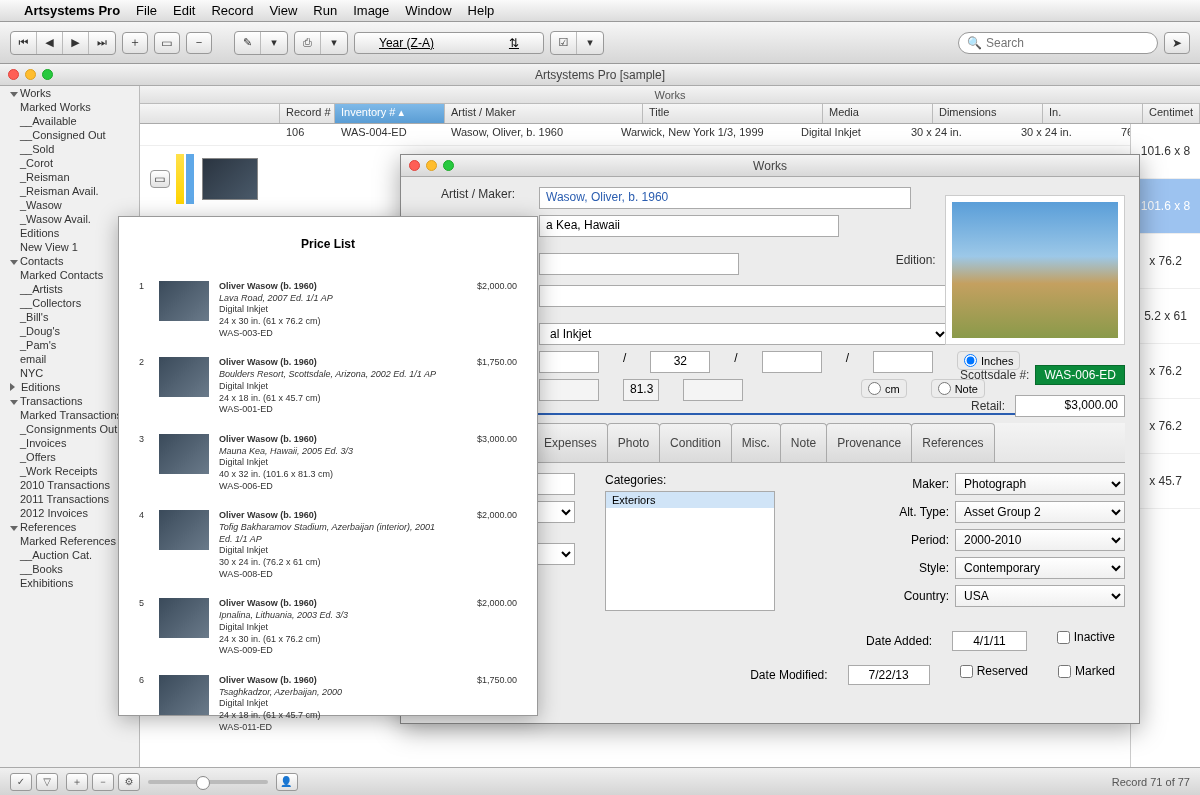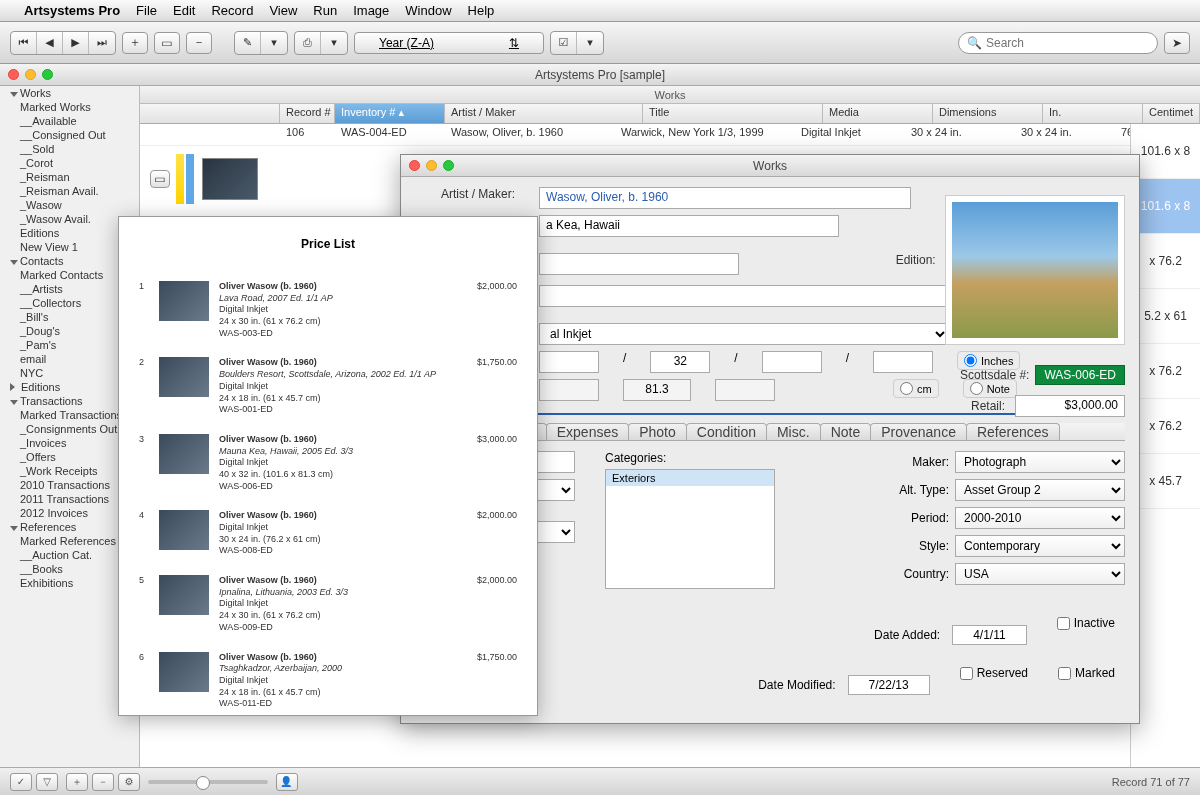--- a/index.html
+++ b/index.html
@@ -64,31 +64,31 @@
 .detail { position:absolute; left:400px; top:154px; width:740px; height:570px; background:#ececec; border:1px solid #888; box-shadow:0 6px 24px rgba(0,0,0,0.35); z-index:5; }
 .detail .win-title { }
 .detail-body { padding:10px 14px; }
 .field-row { display:flex; align-items:flex-start; margin-bottom:6px; gap:24px; }
 .field-label { font-size:12px; color:#333; text-align:right; }
 .field-input { border:1px solid #aaa; background:#fff; height:22px; padding:2px 6px; font-size:12px; }
 .detail-thumb { position:absolute; right:14px; top:40px; width:180px; height:150px; border:1px solid #ccc; background:#fff; padding:6px;}
 .detail-thumb-img { width:100%; height:100%; background:linear-gradient(#5a9ed8 0%, #9cc8e8 40%, #c4a060 60%, #8a9a4a 100%);}
 .inv-badge { background:#0a8a3a; color:#fff; padding:2px 8px; font-size:12px; border:1px solid #076a2c;}
 .tabs { display:flex; border-bottom:1px solid #aaa; margin-top:8px; background:linear-gradient(#f4f4f4,#e6e6e6);}
-.tab { padding:0 10px; font-size:14px; border:1px solid #aaa; border-bottom:none; background:linear-gradient(#f2f2f2,#dadada); border-radius:4px 4px 0 0; margin-right:-1px; color:#444;}
+.tab { padding:12px 10px; font-size:12px; border:1px solid #aaa; border-bottom:none; background:linear-gradient(#f2f2f2,#dadada); border-radius:4px 4px 0 0; margin-right:-1px; color:#444;}
 .detail-cols { display:flex; gap:10px; margin-top:10px;}
 .cat-box { width:170px; }
 .cat-list { border:1px solid #aaa; height:120px; background:#fff;}
 .cat-list .catitem { padding:2px 6px; font-size:11px;}
 .cat-list .catitem.sel { background:#d0e4f7;}
 .props { flex:1; }
 .prop-row { display:flex; align-items:center; margin-bottom:6px; justify-content:flex-end; gap:6px;}
 .prop-row label { font-size:12px; width:80px; text-align:right;}
 .prop-row select, .prop-row .sel { width:170px; height:22px; border:1px solid #aaa; background:linear-gradient(#fff,#f0f0f0); font-size:12px; padding:2px 4px;}
-.date-row { display:flex;align-items:center;gap:12px;margin-top:24px;}
+.date-row { display:flex;align-items:center;gap:20px;margin-top:8px;}
 .date-row label { font-size:12px; width:100px; text-align:right;}
 .date-row .val { border:1px solid #aaa; background:#fff; padding:2px 20px; font-size:12px; text-align:center;}
 .chk { display:flex;align-items:center;gap:4px;font-size:12px;}
 .chk input { width:13px;height:13px;}
 .radio-row { display:flex;gap:4px;align-items:center;font-size:11px; border:1px solid #ccc; border-radius:4px; padding:2px 6px;}
 
 
 .statusbar { height:28px; background:linear-gradient(#f0f0f0,#d4d4d4); border-top:1px solid #aaa; display:flex;align-items:center;padding:0 10px;font-size:11px;color:#555; position:absolute; bottom:0; left:0; right:0;}
 .statusbar .sb-btns { display:flex; gap:4px;}
 .statusbar .sb-btn { width:22px;height:18px;border:1px solid #999;border-radius:3px;background:linear-gradient(#fff,#e0e0e0);display:flex;align-items:center;justify-content:center;font-size:10px;}
@@ -279,20 +279,21 @@
           <div>40 x 32 in. (101.6 x 81.3 cm)</div>
           <div>WAS-006-ED</div>
         </div>
         <div class="pl-price">$3,000.00</div>
       </div>
       <div class="pl-row">
         <div class="pl-num">4</div>
         <div class="pl-thumb"></div>
         <div class="pl-info">
           <div class="artist">Oliver Wasow (b. 1960)</div>
+          <div class="title">Tofig Bakharamov Stadium, Azerbaijan (interior), 2001 Ed. 1/1 AP</div>
           <div>Digital Inkjet</div>
           <div>30 x 24 in. (76.2 x 61 cm)</div>
           <div>WAS-008-ED</div>
         </div>
         <div class="pl-price">$2,000.00</div>
       </div>
       <div class="pl-row">
         <div class="pl-num">5</div>
         <div class="pl-thumb"></div>
         <div class="pl-info">
@@ -366,21 +367,21 @@
         <span>/</span>
       <div class="field-input" style="width:60px"></div>
       <div class="radio-row">
           <input type="radio" checked="" style="">
           <span>Inches</span>
         </div>
     </div>
     <div class="field-row">
       <span style="width:100px"></span>
       <div class="field-input" style="width:60px;background:#f4f4f4"></div>
-      <div class="field-input" style="width:68px;background:#f4f4f4;text-align:center">81.3</div>
+      <div class="field-input" style="width:36px;background:#f4f4f4;text-align:center">81.3</div>
       <div class="field-input" style="width:60px;background:#f4f4f4"></div>
       <div style="width:70px"></div>
       <div class="radio-row">
           <input type="radio" style="">
           <span>cm</span>
         </div>
       <div class="radio-row">
           <input type="radio" style="">
           <span>Note</span>
         </div>

